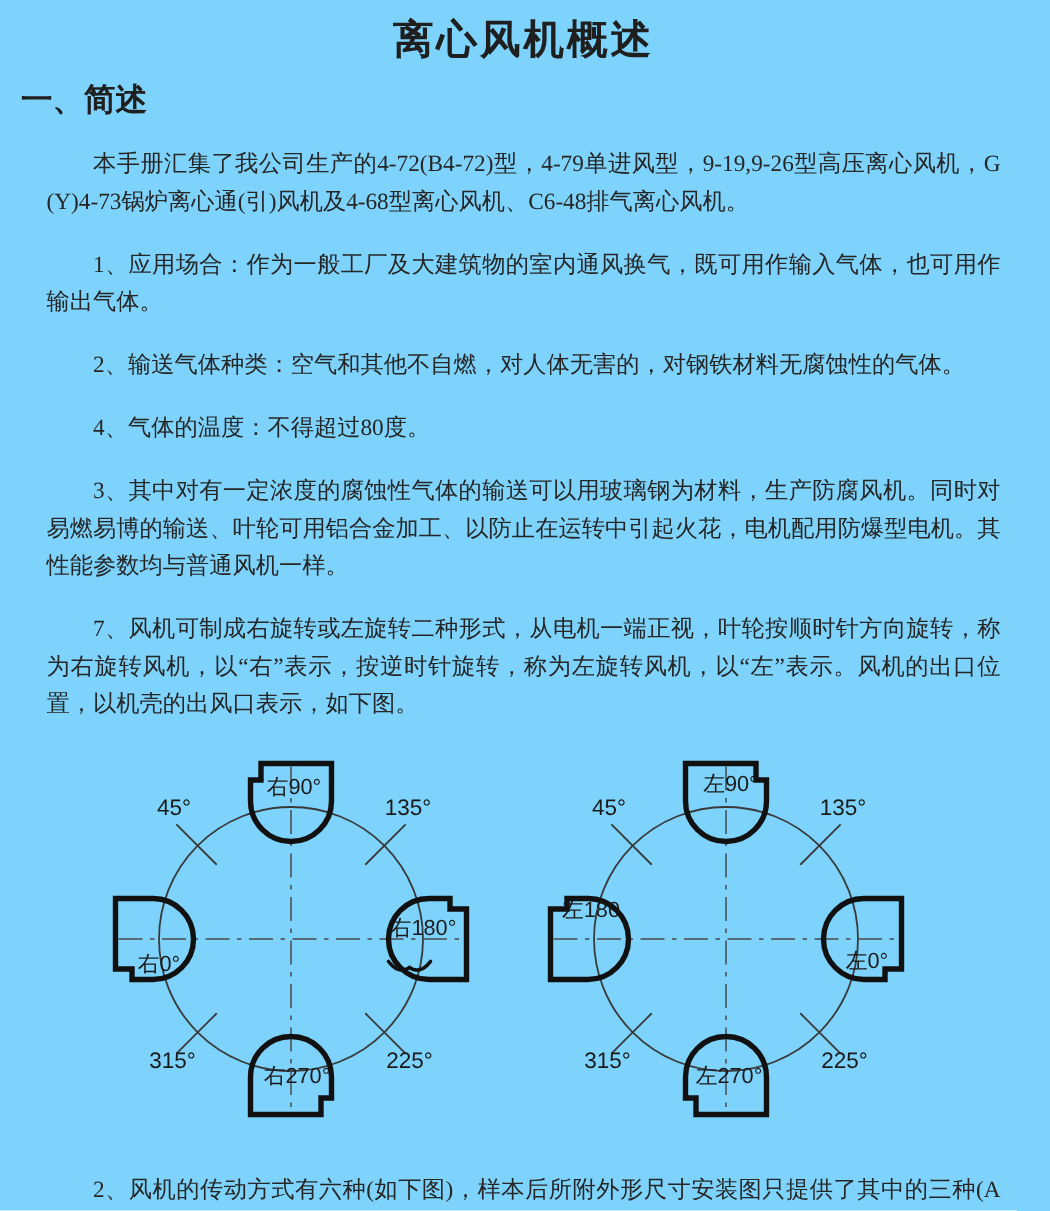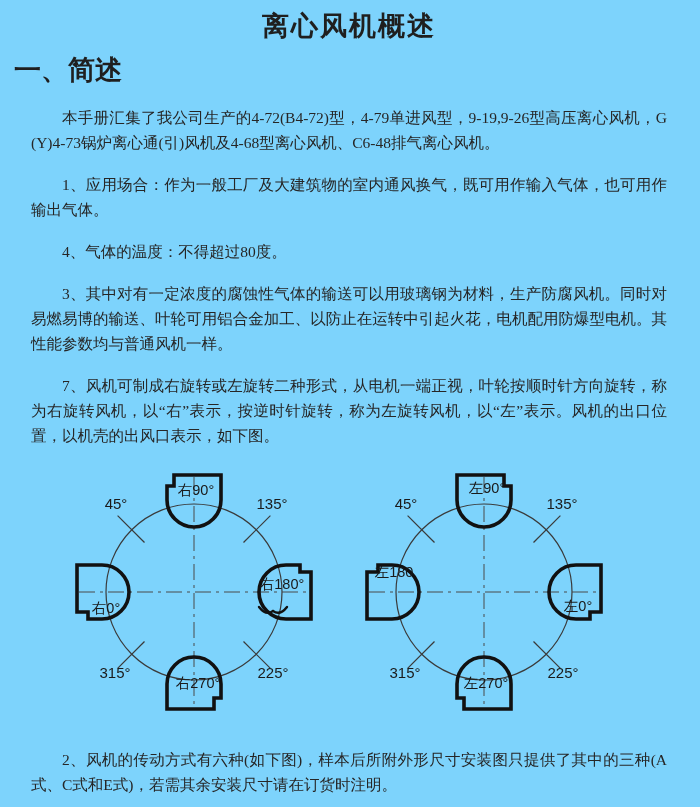--- a/index.html
+++ b/index.html
@@ -19,21 +19,21 @@
     font-family:"Liberation Sans","DejaVu Sans",sans-serif;
     font-weight:bold;
     font-size:27px;
     letter-spacing:2px;
     color:#1f1f1f;
   }
   .section-heading{
     margin:8px 0 3px 0;
     font-family:Liberation Serif, serif;
     font-weight:bold;
-    font-size:27px;
+    font-size:21px;
     color:#1f1f1f;
   }
   .body-text{
     margin:17px;
     font-size:15.5px;
     line-height:25px;
     text-indent:2em;
     text-align:justify;
     word-break:break-all;
     color:#262626;
@@ -61,20 +61,21 @@
 <body>
 
 <div class="page">
 
   <h1 class="doc-title">离心风机概述</h1>
 
   <section>
     <h2 class="section-heading">一、简述</h2>
     <p class="body-text">本手册汇集了我公司生产的4-72(B4-72)型，4-79单进风型，9-19,9-26型高压离心风机，G(Y)4-73锅炉离心通(引)风机及4-68型离心风机、C6-48排气离心风机。</p>
     <p class="body-text">1、应用场合：作为一般工厂及大建筑物的室内通风换气，既可用作输入气体，也可用作输出气体。</p>
+    <p class="body-text">2、输送气体种类：空气和其他不自燃，对人体无害的，对钢铁材料无腐蚀性的气体。</p>
     <p class="body-text">4、气体的温度：不得超过80度。</p>
     <p class="body-text">3、其中对有一定浓度的腐蚀性气体的输送可以用玻璃钢为材料，生产防腐风机。同时对易燃易博的输送、叶轮可用铝合金加工、以防止在运转中引起火花，电机配用防爆型电机。其性能参数均与普通风机一样。</p>
   </section>
 
   <section>
     <p class="body-text">7、风机可制成右旋转或左旋转二种形式，从电机一端正视，叶轮按顺时针方向旋转，称为右旋转风机，以“右”表示，按逆时针旋转，称为左旋转风机，以“左”表示。风机的出口位置，以机壳的出风口表示，如下图。</p>
 
     <div class="diagrams">
 
       <svg class="diagram-right" width="300" height="265" viewBox="0 0 300 265">

